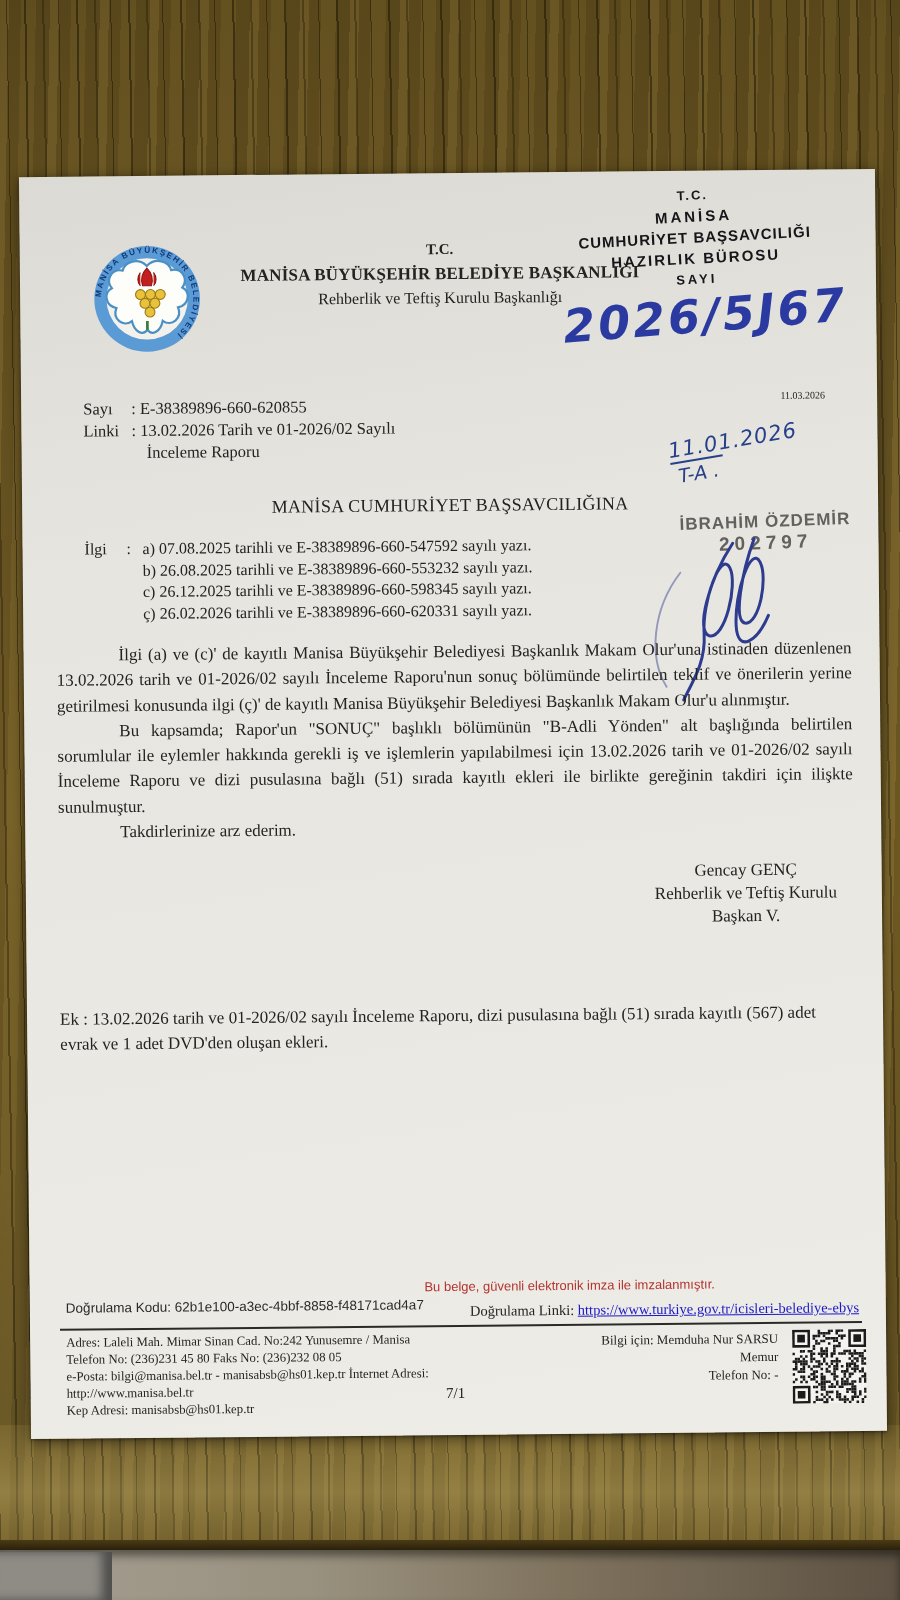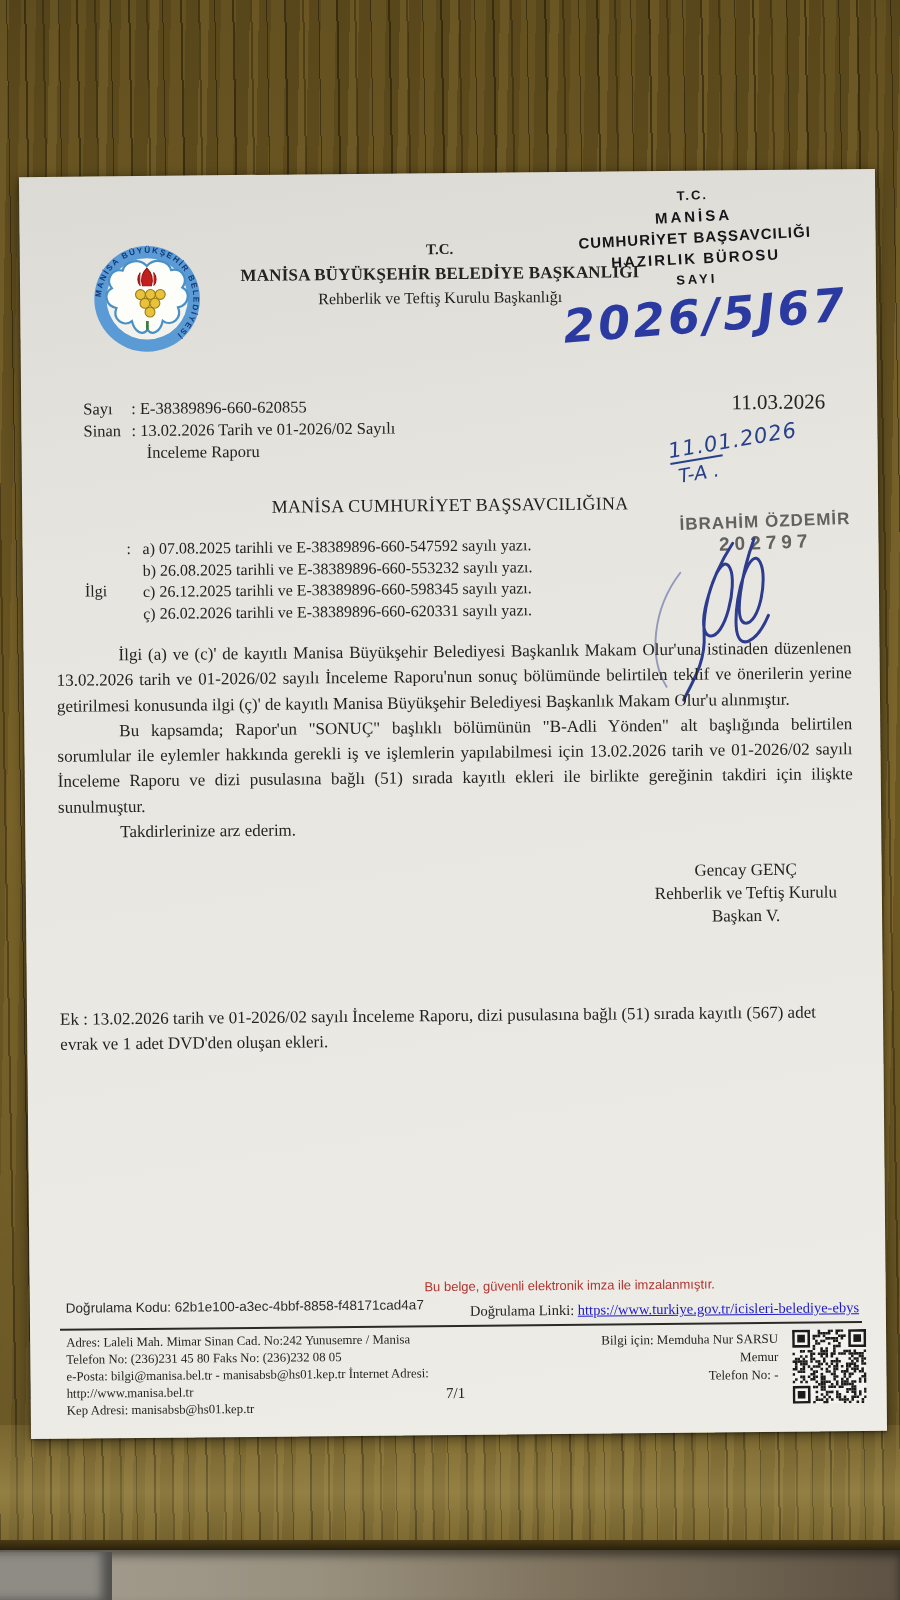--- a/index.html
+++ b/index.html
@@ -43,42 +43,42 @@
   .case-hand{left:515px;top:118px;width:340px;text-align:center;
     font-family:"DejaVu Sans",sans-serif;font-style:italic;font-weight:600;
     font-size:46px;letter-spacing:3px;color:#2a3aa0;transform:rotate(-4deg);}
   
   .lh{left:170px;top:64px;width:500px;text-align:center;}
   .lh .tc{font-size:15px;font-weight:bold;line-height:24px;}
   .lh .org{font-size:17px;font-weight:bold;line-height:25px;letter-spacing:.2px;}
   .lh .dept{font-size:16px;line-height:24px;}
   .logo{left:71px;top:68px;width:112px;height:110px;}
   
-  .doc-date{right:52px;top:220px;font-size:21px;}
+  .doc-date{right:52px;top:220px;font-size:10px;}
   .meta{left:62px;top:222px;width:420px;font-size:16.5px;line-height:22px;}
   .meta .row{display:flex;}
   .meta .lab{width:48px;}
   .meta .ind{margin-left:63px;}
   
   .recipient{left:0;top:322px;width:856px;text-align:center;font-size:18px;letter-spacing:.3px;}
   
   .hand-note{left:648px;top:258px;color:#27408b;font-family:"DejaVu Sans",sans-serif;
     font-style:italic;transform:rotate(-9deg);line-height:24px;}
   .hand-note .d{font-size:21px;letter-spacing:1px;}
   .hand-note .i{font-size:19px;border-top:2px solid #27408b;display:inline-block;padding:0 6px;}
   
   .rstamp{left:628px;top:342px;width:230px;text-align:center;
     font-family:"Liberation Sans",sans-serif;font-weight:bold;color:#4d4b47;opacity:.85;
     transform:rotate(-1.5deg);}
   .rstamp .nm{font-size:17px;letter-spacing:1px;}
   .rstamp .no{font-size:19px;letter-spacing:5px;}
   .sig-scribble{left:612px;top:358px;width:160px;height:185px;transform:rotate(3deg);}
   
   .ilgi{left:62px;top:362px;width:600px;font-size:16px;line-height:21.5px;display:flex;}
-  .ilgi .lab{width:42px;margin-top:42px;}
+  .ilgi .lab{width:42px;}
   .ilgi .col{width:16px;}
   
   .body-text{left:33px;top:466px;width:795px;font-size:17px;line-height:25.3px;text-align:justify;}
   .body-text p{margin:0;text-indent:62px;}
   .closing{text-indent:62px;margin-top:0;}
   
   .sigblock{left:560px;top:688px;width:320px;text-align:center;font-size:17px;line-height:23px;}
   
   .ek{left:33px;top:830px;width:772px;font-size:17px;line-height:25px;}
   
@@ -144,21 +144,21 @@
       <div class="dept">Rehberlik ve Teftiş Kurulu Başkanlığı</div>
     </div>
 
     <div class="abs doc-date">11.03.2026</div>
     <div class="abs meta">
       <div class="row">
         <span class="lab">Sayı</span>
         <span>: E-38389896-660-620855</span>
       </div>
       <div class="row">
-        <span class="lab">Sinan</span>
+        <span class="lab">Linki</span>
         <span>: 13.02.2026 Tarih ve 01-2026/02 Sayılı</span>
       </div>
       <div class="ind">İnceleme Raporu</div>
     </div>
 
     <div class="abs recipient">MANİSA CUMHURİYET BAŞSAVCILIĞINA</div>
 
     <div class="abs hand-note">
       <div class="d">11.01.2026</div>
       <div><span class="i">T-A .</span></div>

